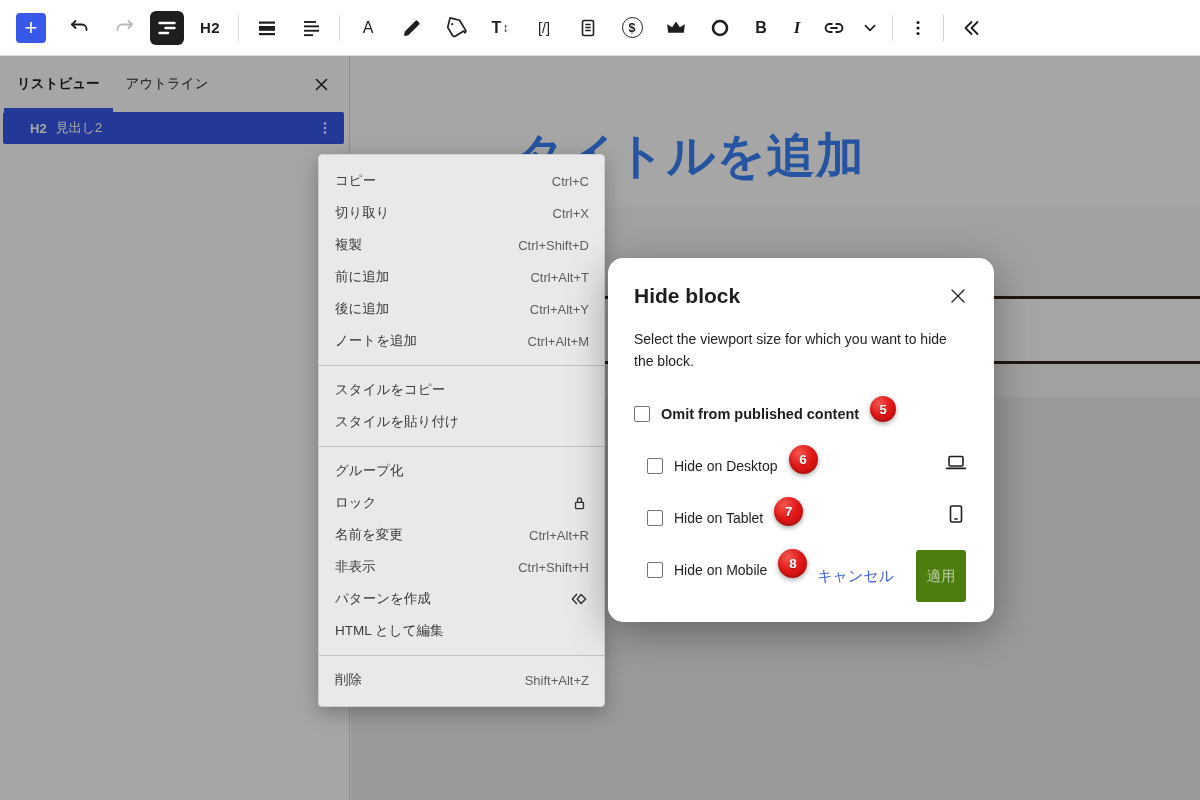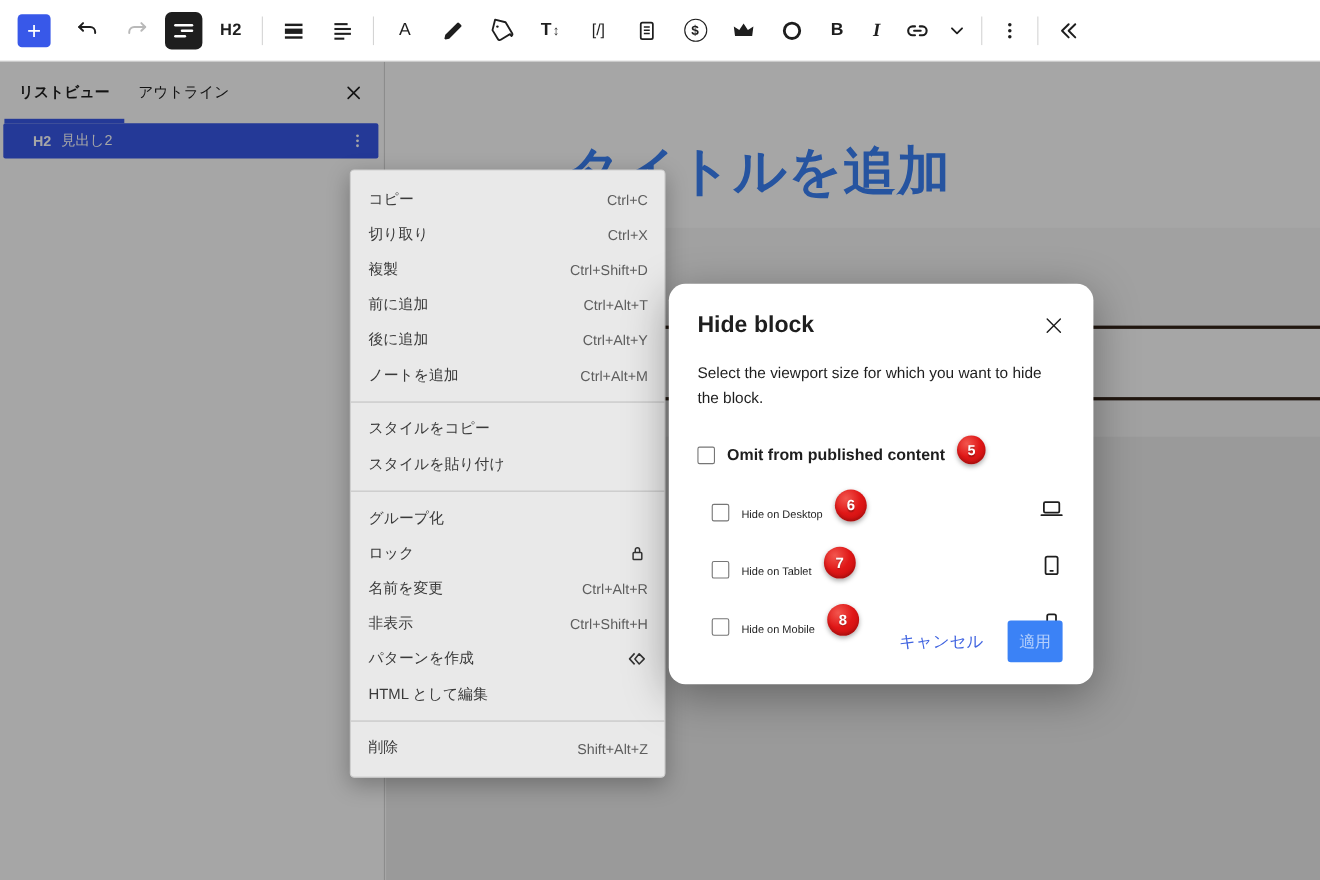--- a/index.html
+++ b/index.html
@@ -71,33 +71,33 @@
     background:#ffffff; border-radius:15px; box-shadow:0 10px 40px rgba(0,0,0,0.35);
     padding:26px 26px 22px 26px; }
   .modal-title { font-size:21px; font-weight:600; color:#1e1e1e; }
   .modal-close { position:absolute; right:24px; top:26px; width:24px; height:24px; display:flex;
     align-items:center; justify-content:center; }
   .modal-desc { margin-top:21px; font-size:14px; line-height:1.55; color:#1e1e1e; width:332px; }
   .opt-row { display:flex; align-items:flex-end; margin-top:24px; }
   .opt-row.sub { margin-left:13px; margin-top:23px; }
   .checkbox { width:16px; height:16px; border:1.5px solid #767676; border-radius:2px;
     background:#fff; flex:0 0 auto; }
-  .opt-label { margin-left:11px; font-size:10px; color:#1e1e1e; }
+  .opt-label { margin-left:11px; font-size:14px; color:#1e1e1e; }
   .opt-label.bold { font-weight:600; font-size:14.5px; }
   .badge { border-radius:50%; color:#fff; font-weight:bold; display:flex; align-items:center;
     justify-content:center; margin-left:11px; flex:0 0 auto;
     background:radial-gradient(circle at 35% 28%, #f2564e 0%, #e01717 48%, #c20d0d 100%);
     box-shadow:0 2px 5px rgba(0,0,0,0.35), inset 0 -2px 3px rgba(0,0,0,0.2);
     text-shadow:0 1px 1px rgba(0,0,0,0.25); }
   .badge-sm { width:26px; height:26px; font-size:13px; }
   .badge-lg { width:29px; height:29px; font-size:13.5px; }
   .device-icon { margin-left:auto; display:flex; color:#1e1e1e; }
   .modal-footer { position:absolute; right:28px; bottom:20px; display:flex; align-items:center; }
   .cancel-link { color:#3f63e0; font-size:15px; margin-right:22px; }
-  .apply-btn { width:50px; height:38px; background:#3b82f6; border-radius:3px; display:flex;
+  .apply-btn { width:50px; height:52px; background:#4d7c0f; border-radius:3px; display:flex;
     align-items:center; justify-content:center; color:rgba(255,255,255,0.62); font-size:14.5px; }
 
   svg { display:block; }
 </style>
 </head>
 <body>
 
 <div class="stage">
 
   <div class="toolbar">

